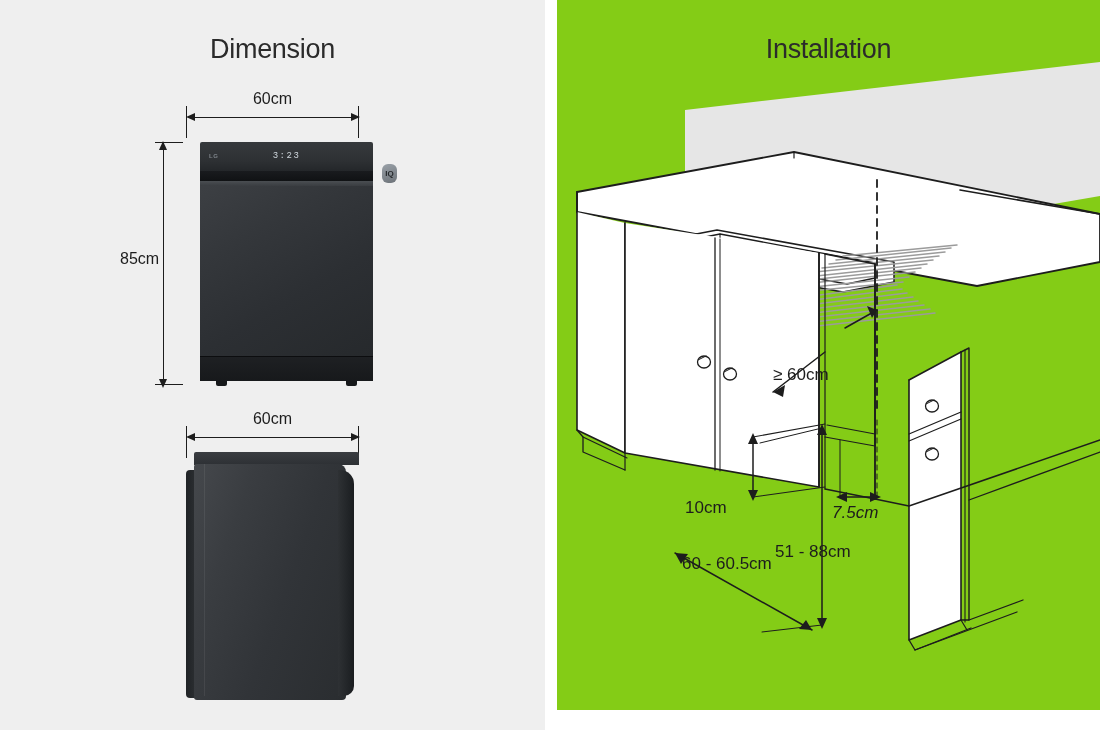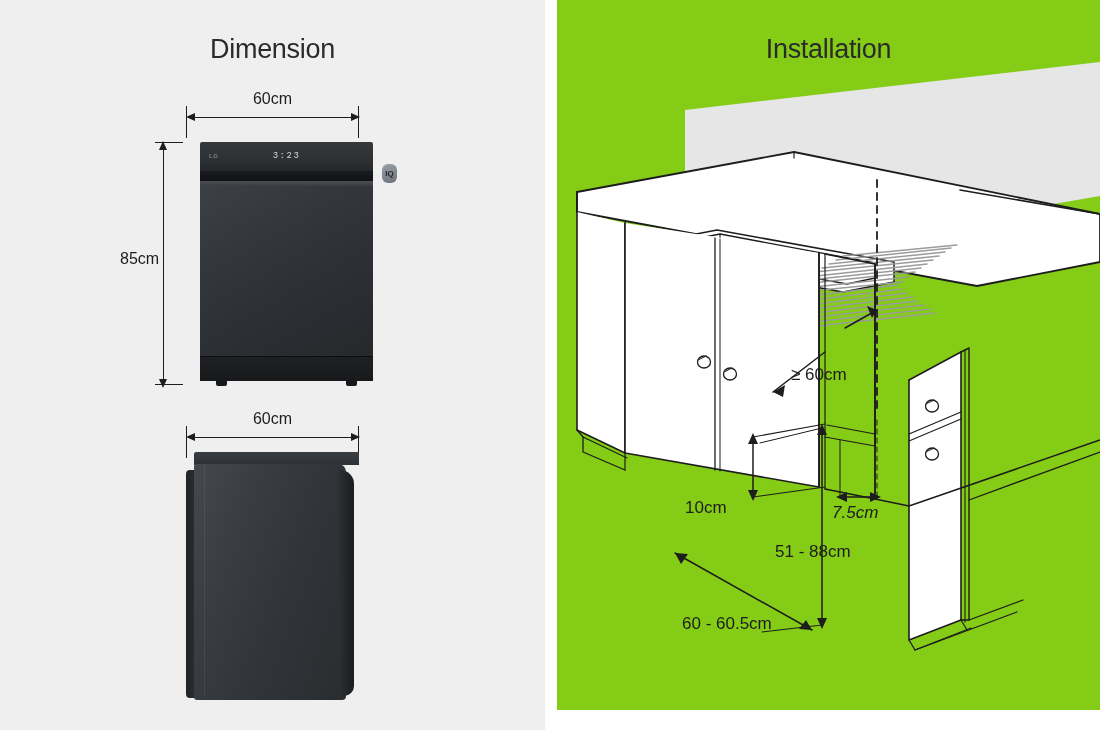--- a/index.html
+++ b/index.html
@@ -251,23 +251,23 @@
         </g>
 
         <g stroke-width="1.5">
           <path d="M118,553 L255,630"></path>
           <polygon points="118,553 131,554 124,564" fill="#1d1d1d" stroke="none"></polygon>
           <polygon points="255,630 242,629 249,620" fill="#1d1d1d" stroke="none"></polygon>
         </g>
       </g>
     </svg>
 
-    <div class="ins-label" style="left:234px;top:365px;">≥ 60cm</div>
+    <div class="ins-label" style="left:216px;top:365px;">≥ 60cm</div>
 
     <div class="ins-label" style="left:128px;top:498px;">10cm</div>
 
     <div class="ins-label" style="left:275px;top:503px;font-style:italic;">7.5cm</div>
 
     <div class="ins-label" style="left:218px;top:542px;">51 - 88cm</div>
 
-    <div class="ins-label" style="left:125px;top:614px;text-align:right;">60 - 60.5cm</div>
+    <div class="ins-label" style="left:125px;top:554px;text-align:right;">60 - 60.5cm</div>
   </div>
 </div>
 
 </body></html>

